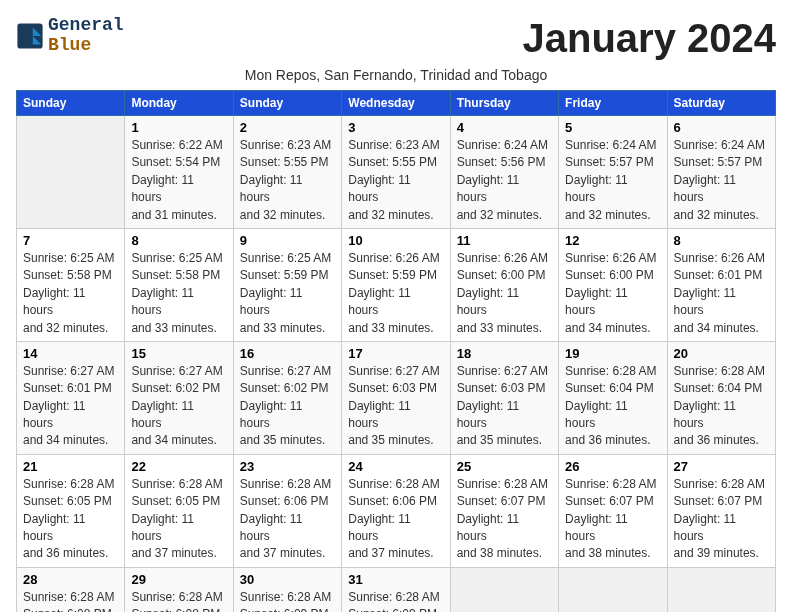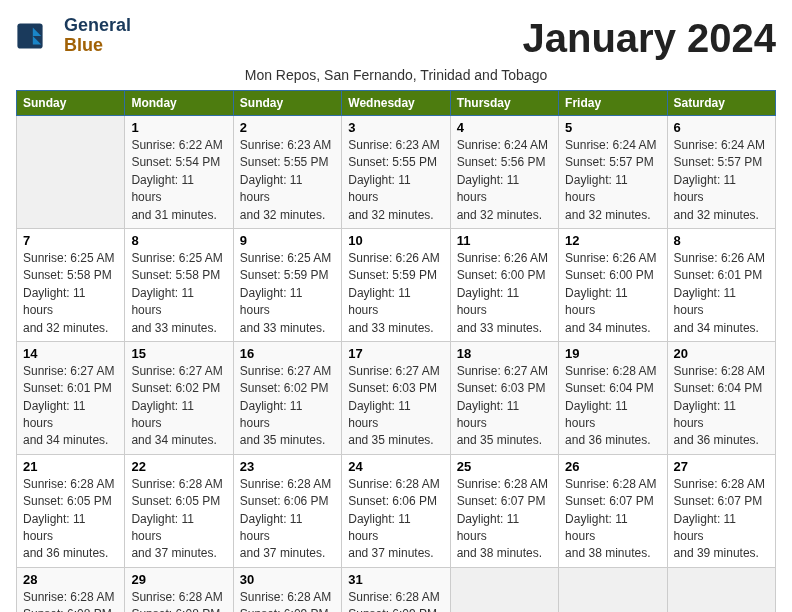--- a/index.html
+++ b/index.html
@@ -12,21 +12,22 @@
     }
     .header {
       display: flex;
       justify-content: space-between;
       align-items: flex-start;
       margin-bottom: 6px;
     }
     .logo {
       display: flex;
       align-items: center;
-      gap: 20px;
+      gap: 4px;
+      font-family: Liberation Mono, monospace;
     }
     .logo-text {
       font-size: 18px;
       font-weight: bold;
       color: #1a3a5c;
       line-height: 1.1;
     }
     .logo-blue { color: #a16207; }
     .logo-icon {
       width: 28px;
@@ -45,21 +46,21 @@
       color: #333;
       text-align: center;
       margin-bottom: 7px;
     }
     table {
       width: 100%;
       border-collapse: collapse;
       font-size: 10.5px;
     }
     thead tr th {
-      background-color: #4d7c0f;
+      background-color: #1d4ed8;
       color: #fff;
       text-align: left;
       padding: 5px 6px;
       font-size: 12px;
       font-weight: bold;
       border: 1px solid #2e6da4;
     }
     tbody tr td {
       border: 1px solid #ccc;
       vertical-align: top;

